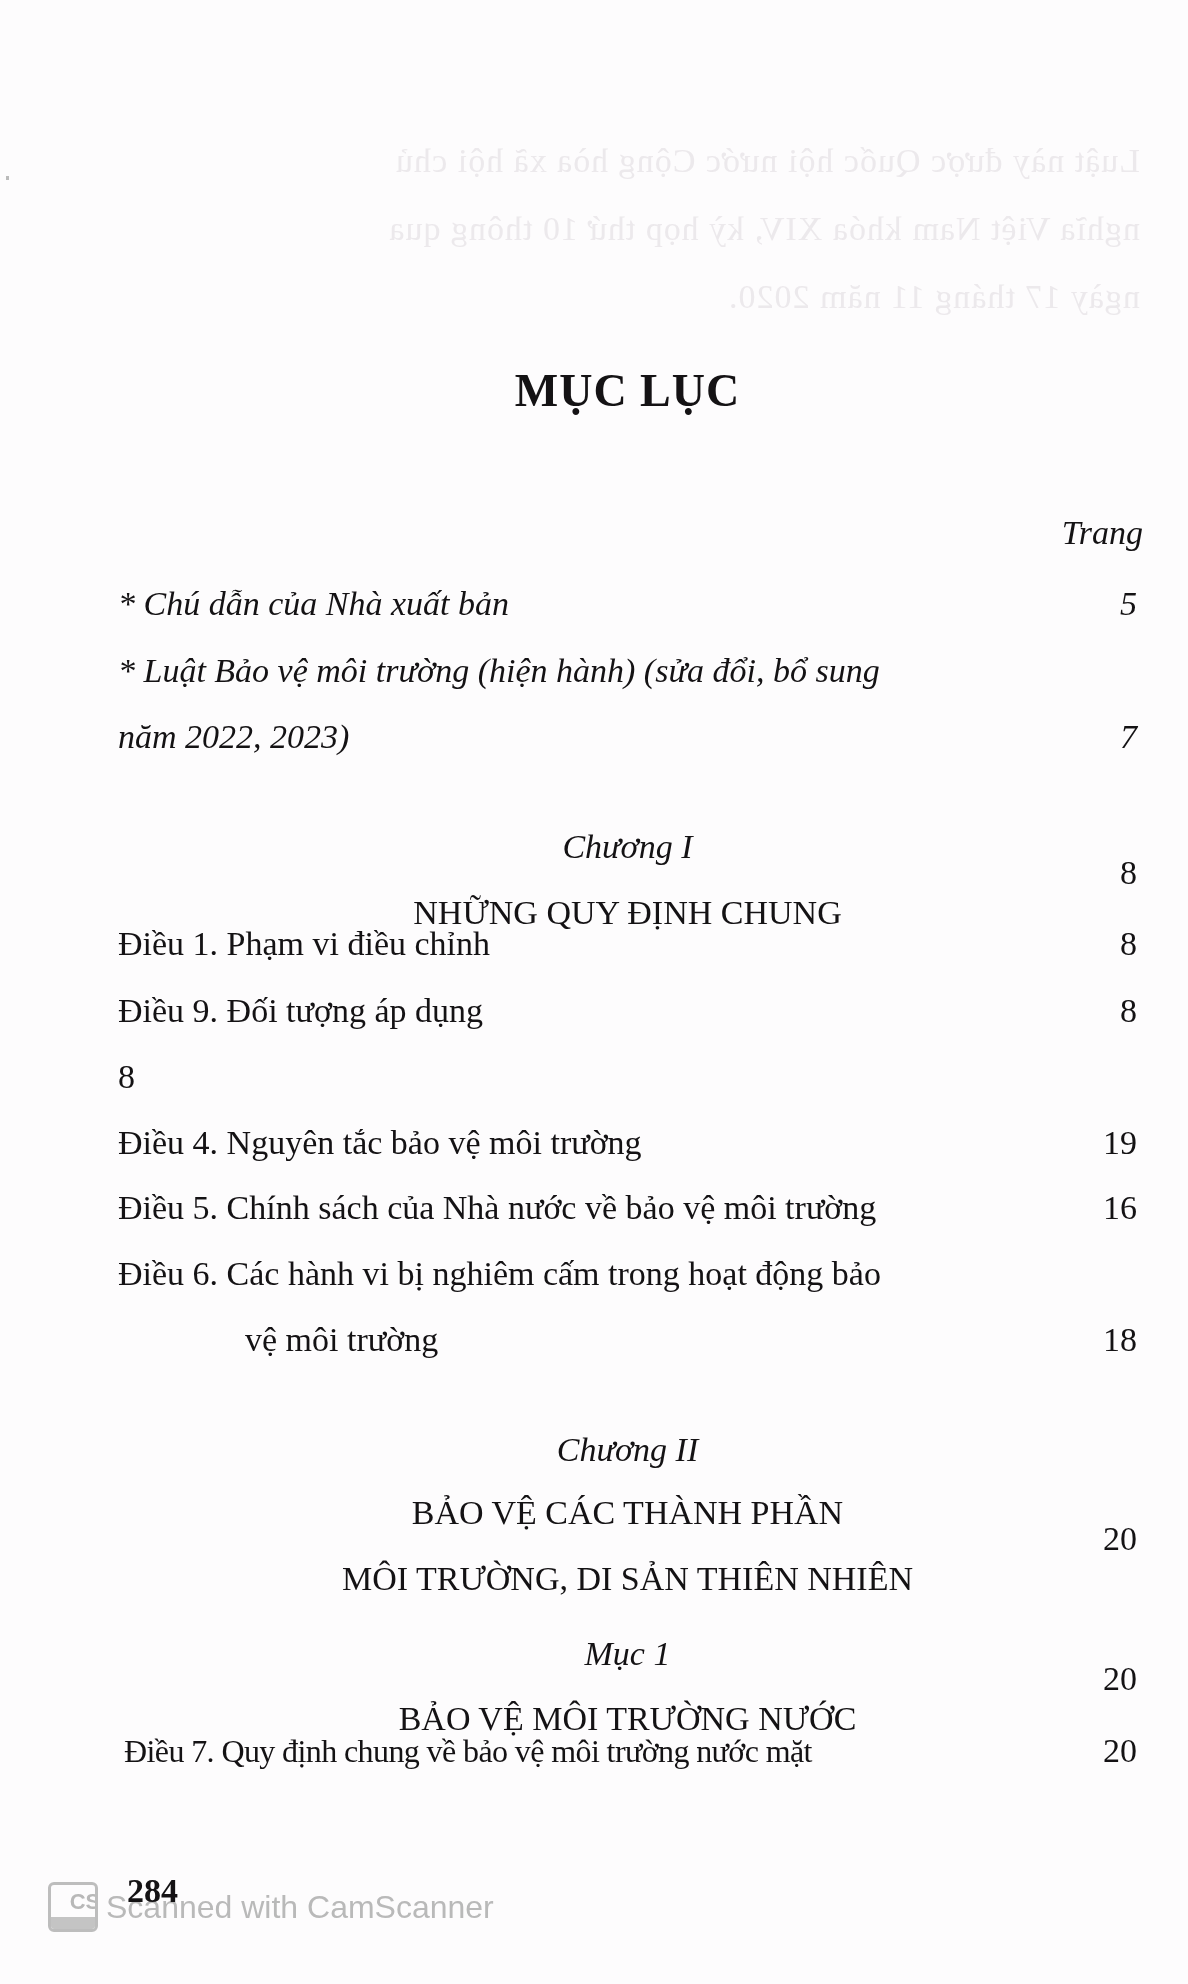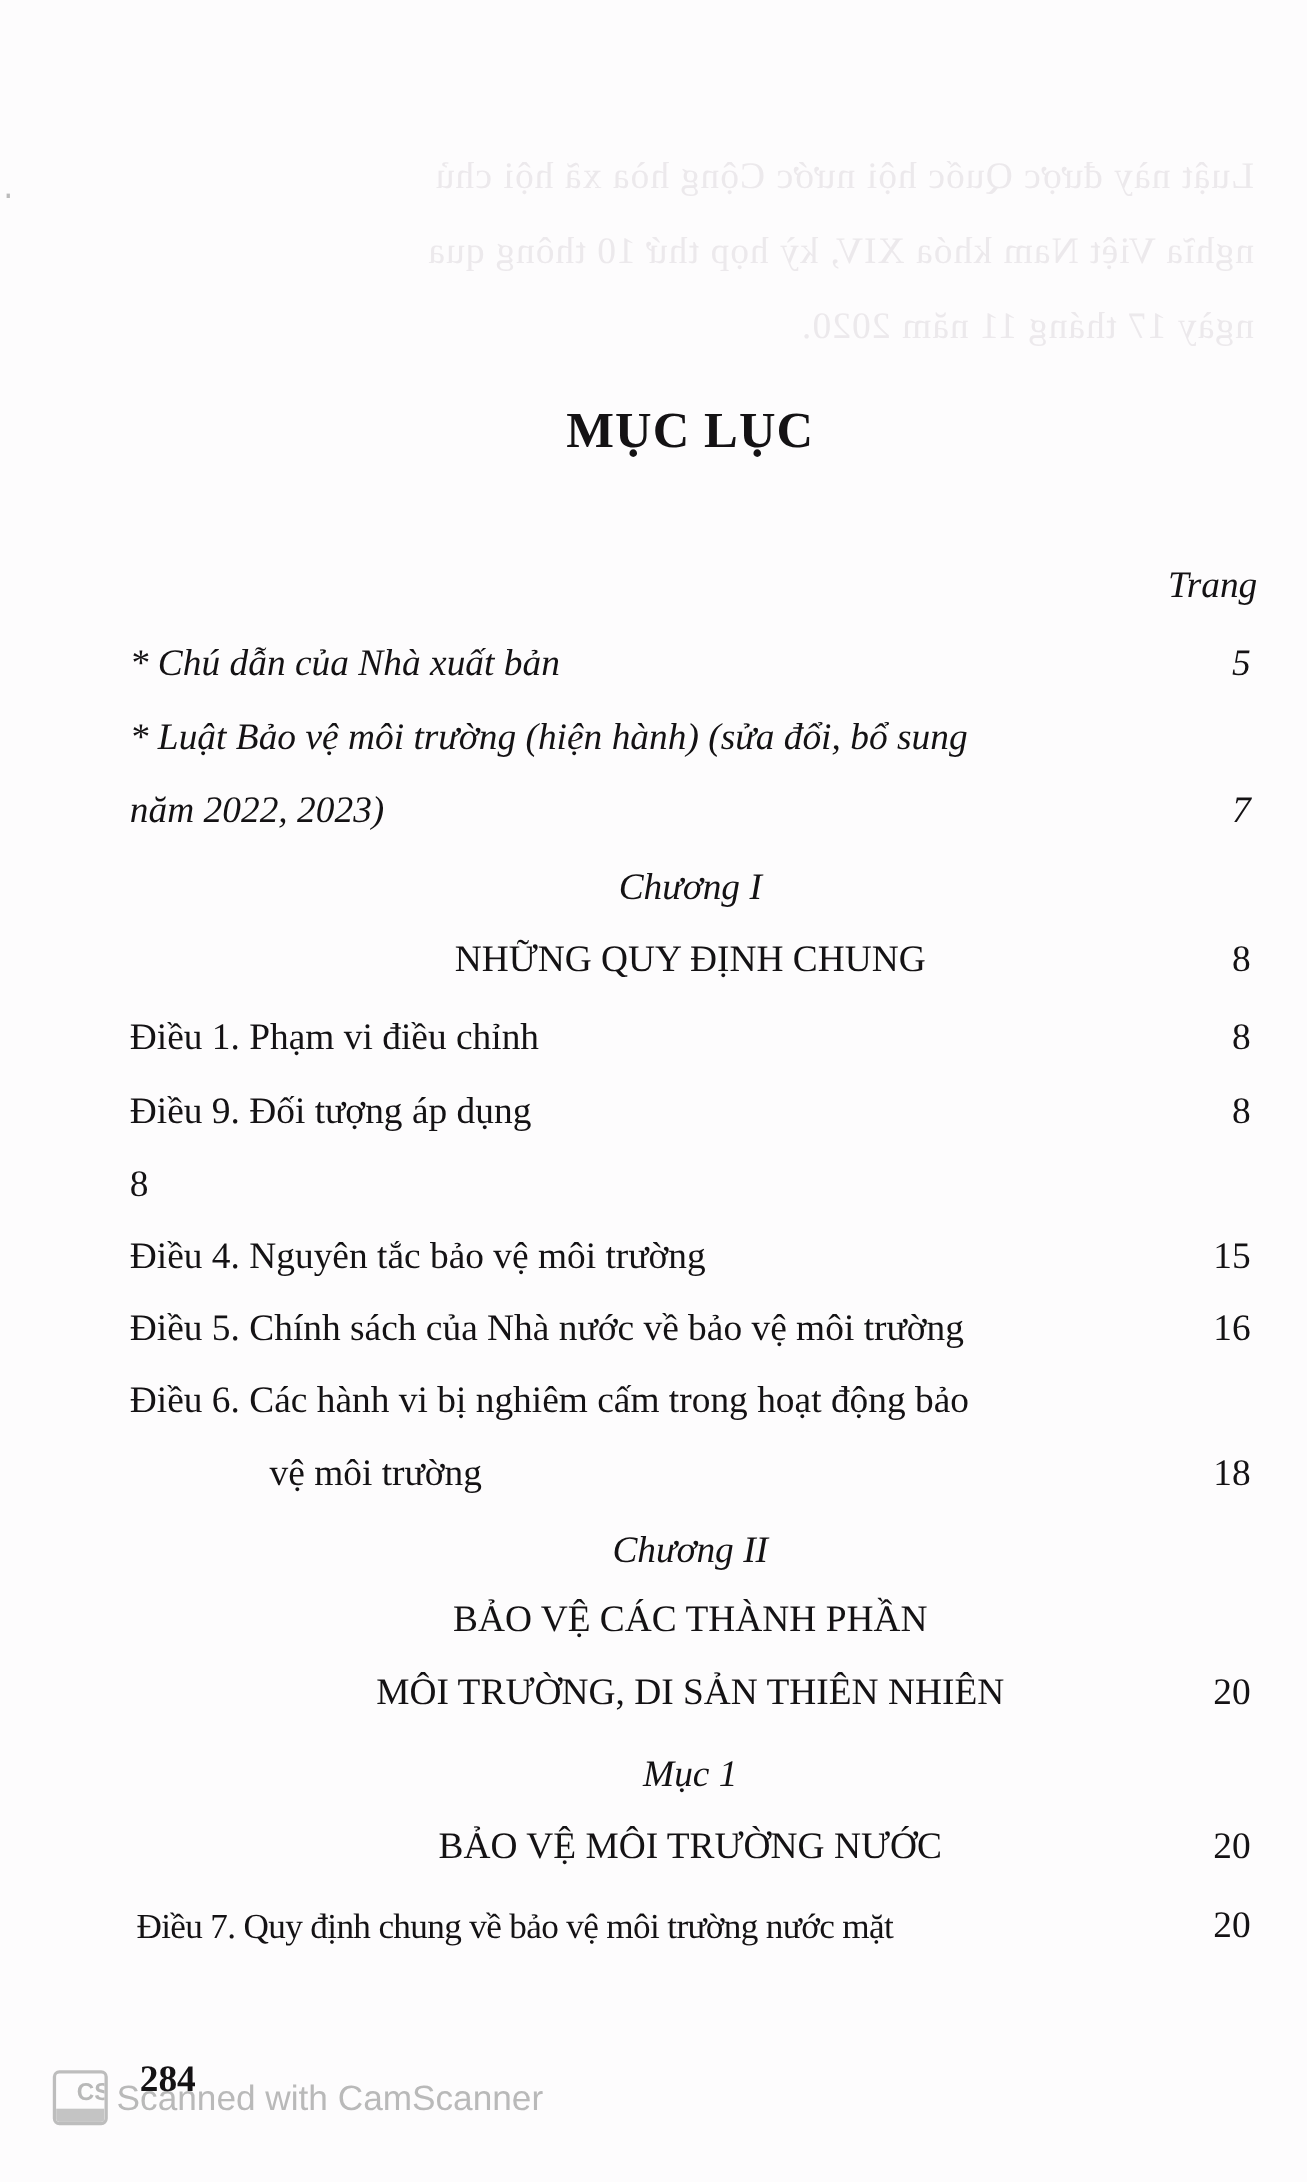--- a/index.html
+++ b/index.html
@@ -15,21 +15,21 @@
     color:#ece9ec; line-height:66px; white-space:nowrap; overflow:hidden;
     transform:scaleX(-1); letter-spacing:1px;
   }
   .line { position:absolute; left:118px; right:51px; height:50px;
     display:flex; align-items:center; justify-content:space-between; white-space:nowrap; }
   .line .t { font-size:34px; }
   .line .p { font-size:34px; }
   .it { font-style:italic; }
   .center { position:absolute; left:118px; right:51px; text-align:center; white-space:nowrap; }
   .title { font-size:46px; font-weight:bold; letter-spacing:1px; }
-  .head { font-size:34px; }
+  .head { font-size:34px;margin-top:40px; }
   .pg-abs { position:absolute; right:51px; font-size:34px; }
   .trang { position:absolute; right:45px; font-size:34px; font-style:italic; }
   .page-num { position:absolute; left:127px; top:1872px; font-size:34px; font-weight:bold; }
   .cs-wm { position:absolute; left:48px; top:1882px; display:flex; align-items:center; gap:8px; }
   .cs-logo { width:50px; height:50px; border:3px solid #bdbdbd; border-radius:6px; box-sizing:border-box;
     position:relative; display:flex; align-items:flex-start; justify-content:center; overflow:hidden;padding-left:24px; }
   .cs-logo span { font-family:"Liberation Sans", sans-serif; font-weight:bold; font-size:22px; color:#b8b8b8; margin-top:4px; }
   .cs-logo::after { content:""; position:absolute; left:0; right:0; bottom:0; height:12px; background:#c4c4c4; }
   .cs-text { font-family:"Liberation Sans", "DejaVu Sans", sans-serif; font-size:32px; color:#b9b9b9; }
   .dot { position:absolute; left:6px; top:176px; width:3px; height:4px; background:#bbb; }
@@ -69,21 +69,21 @@
 </div>
 <div class="line" style="top:986px;">
   <span class="t">Điều 9. Đối tượng áp dụng</span>
   <span class="p">8</span>
 </div>
 <div class="line" style="top:1052px;">
   <span class="p">8</span>
 </div>
 <div class="line" style="top:1118px;">
   <span class="t">Điều 4. Nguyên tắc bảo vệ môi trường</span>
-  <span class="p">15</span>
+  <span class="p">19</span>
 </div>
 <div class="line" style="top:1183px;">
   <span class="t">Điều 5. Chính sách của Nhà nước về bảo vệ môi trường</span>
   <span class="p">16</span>
 </div>
 <div class="line" style="top:1249px;">
   <span class="t">Điều 6. Các hành vi bị nghiêm cấm trong hoạt động bảo</span>
 </div>
 <div class="line" style="top:1315px; left:245px;">
   <span class="t">vệ môi trường</span>

